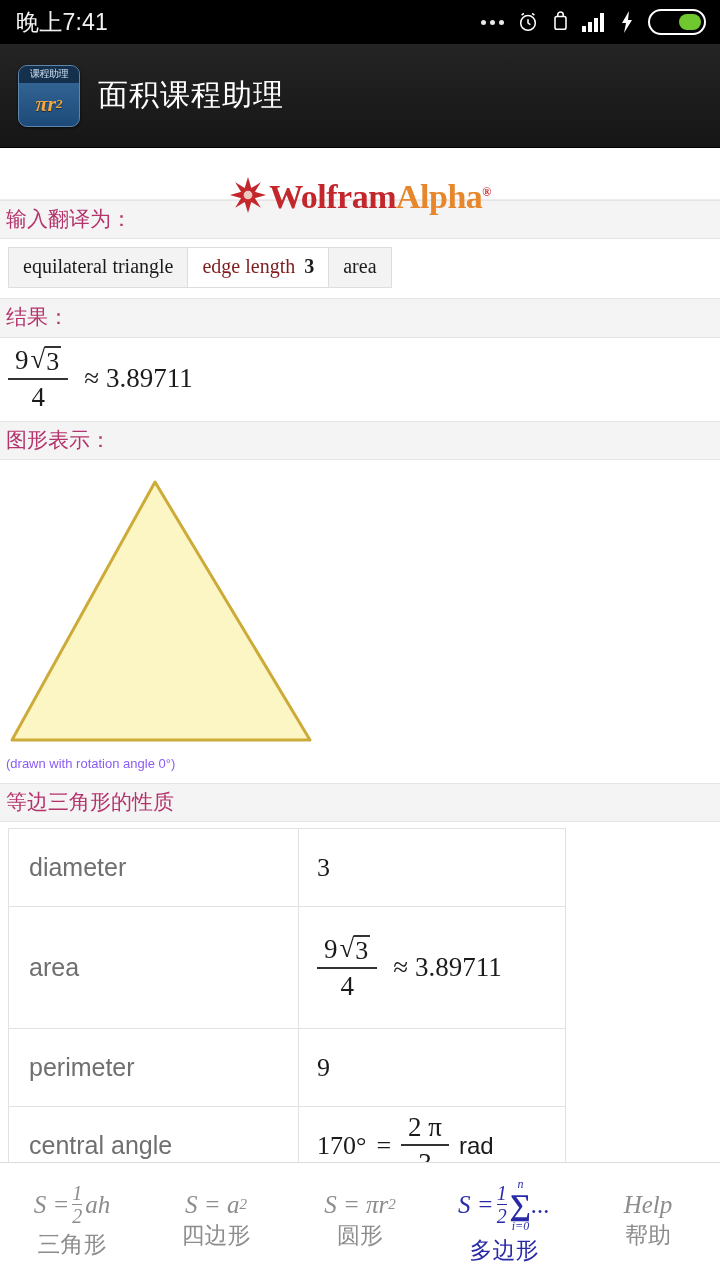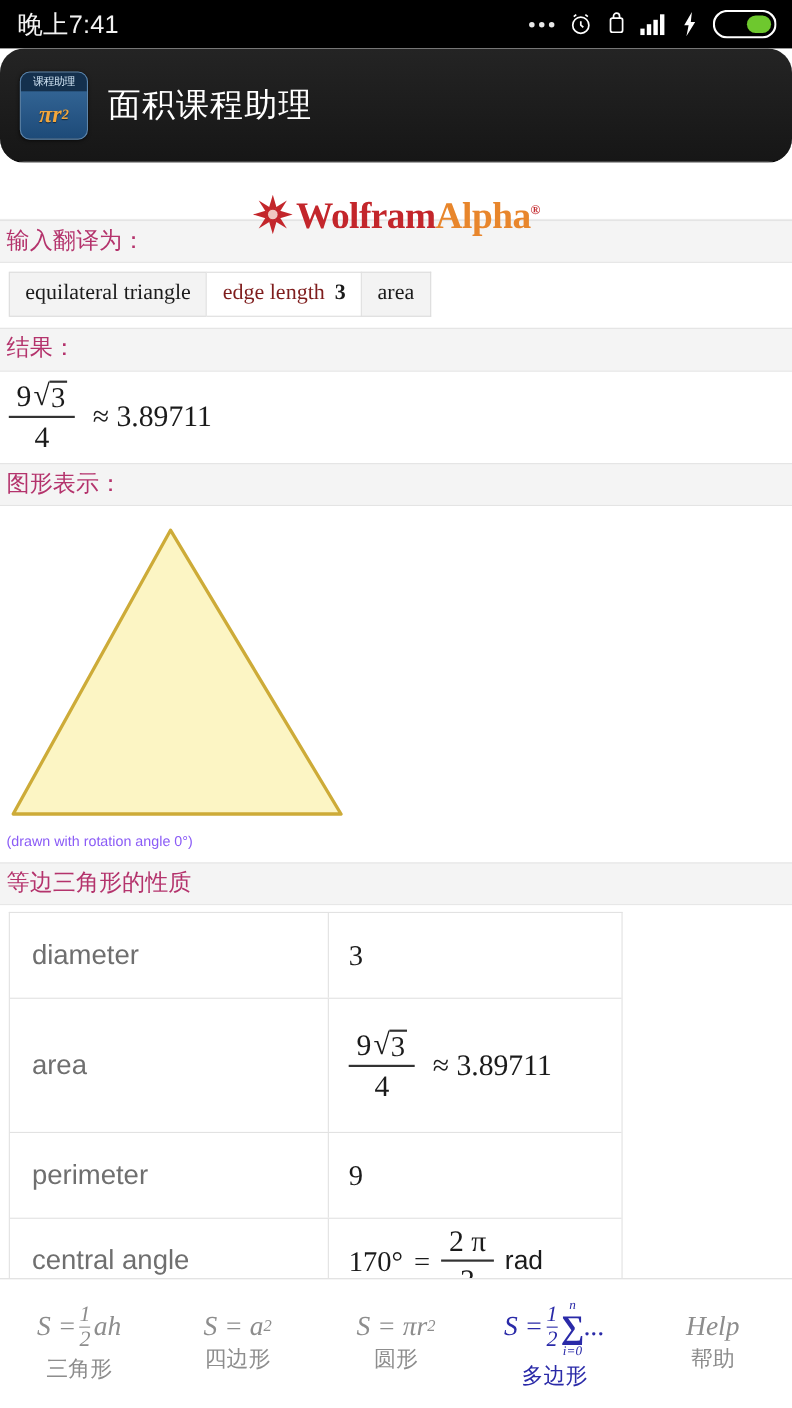--- a/index.html
+++ b/index.html
@@ -22,21 +22,20 @@
   .dots { display:flex; gap:4px; align-items:center; }
   .dots i { width:5px; height:5px; border-radius:50%; background:#e8e8e8; display:block; }
   .svgic { display:block; }
 
   
   .titlebar {
     height:104px; background:#1b1b1b;
     display:flex; align-items:center; padding:0 18px;
     border-bottom:1px solid #000;
     background:linear-gradient(#242424,#161616);
-    border-radius:22px;
   }
   .appicon {
     width:62px; height:62px; border-radius:9px; flex:none;
     background:linear-gradient(#3a6d9e,#1d4a78);
     border:1px solid #5d86ad;
     position:relative; overflow:hidden;
     box-shadow:0 1px 3px rgba(0,0,0,.6);
   }
   .appicon .cap {
     position:absolute; top:0; left:0; right:0; height:17px;
@@ -130,21 +129,21 @@
   }
   .tbitem {
     flex:1; height:100%;
     display:flex; flex-direction:column; align-items:center; justify-content:center;
     gap:3px; color:#8d8d8d;
   }
   .tbitem .formula {
     font-family:"Liberation Serif", serif; font-size:25px; font-style:italic;
     display:flex; align-items:center; line-height:1;
   }
-  .tbitem .tblabel { font-size:20px; font-family:"Liberation Sans", sans-serif; }
+  .tbitem .tblabel { font-size:23px; font-family:"Liberation Sans", sans-serif; }
   .tbitem.active { color:#2a2aa8; }
   .tbitem.active .formula, .tbitem.active .tblabel { color:#2a2aa8; }
   .tbfrac { display:inline-flex; flex-direction:column; align-items:center; line-height:1; margin:0 3px; }
   .tbfrac .n { font-size:20px; padding-bottom:1px; }
   .tbfrac .b { height:1.5px; background:currentColor; width:100%; }
   .tbfrac .d { font-size:20px; padding-top:1px; }
   .sigma { display:inline-flex; flex-direction:column; align-items:center; line-height:1; font-style:normal; }
   .sigma .top { font-size:12px; font-style:italic; }
   .sigma .sig { font-size:30px; font-weight:bold; }
   .sigma .bot { font-size:12px; font-style:italic; }

